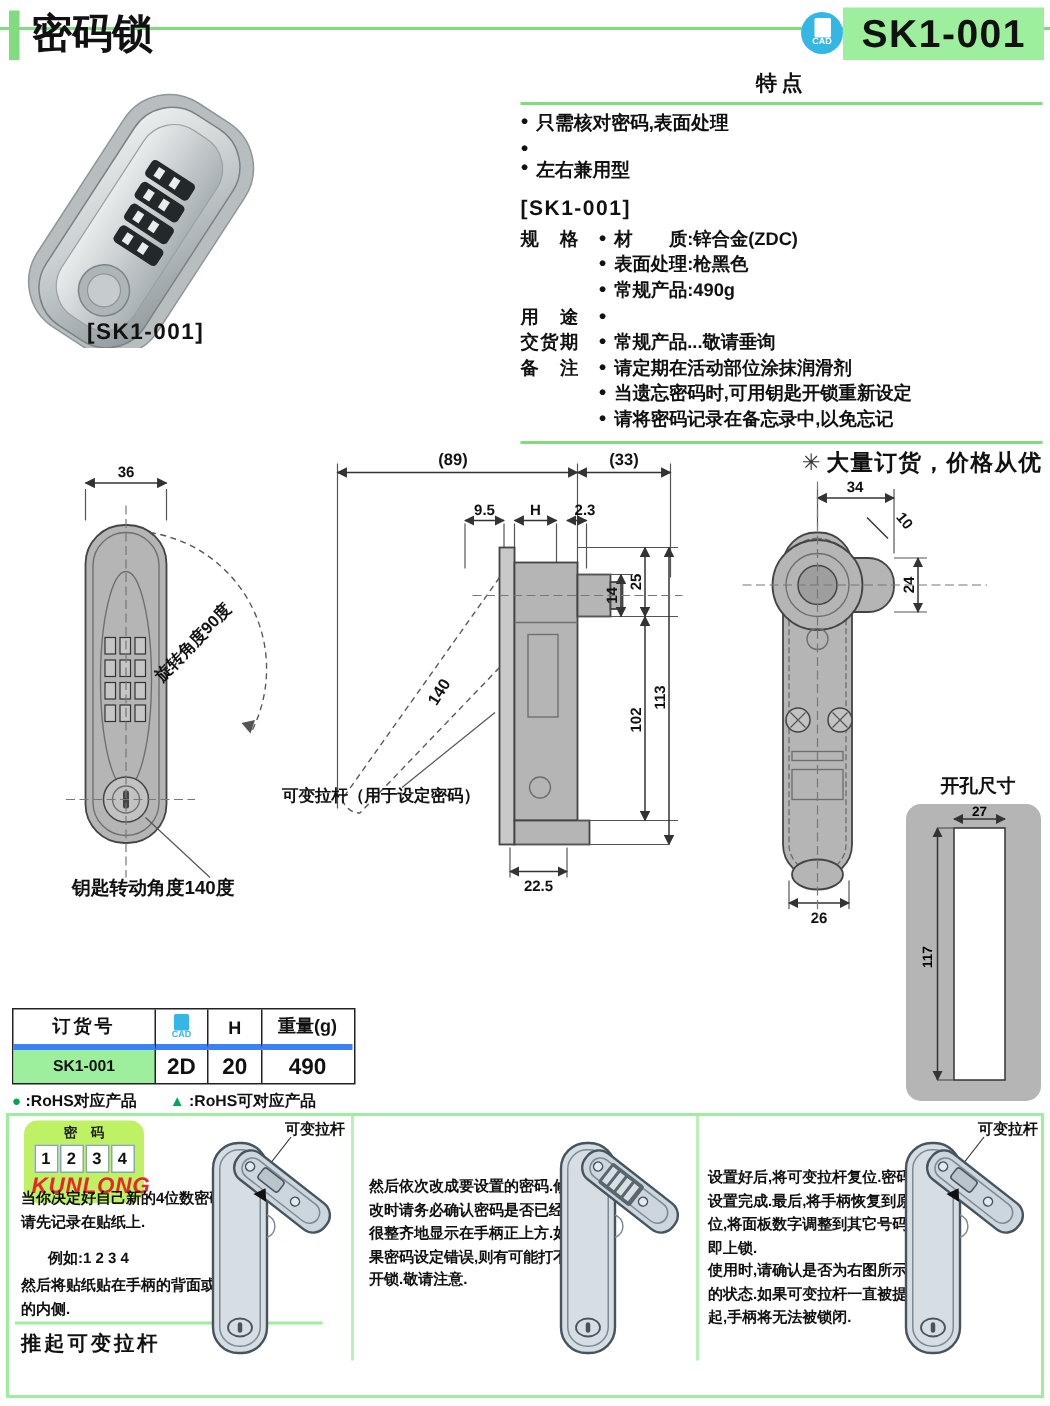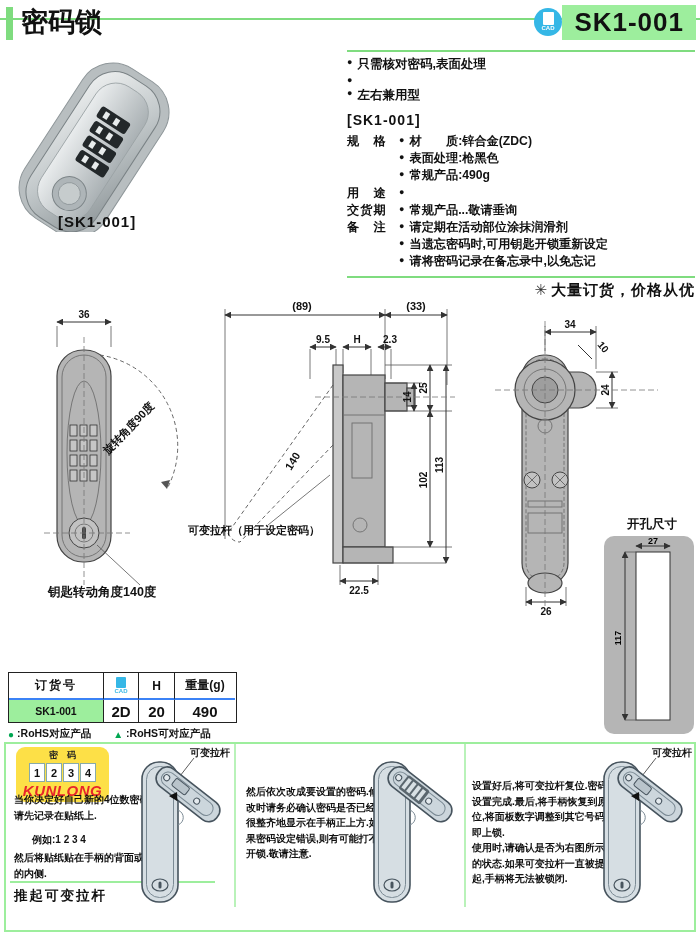--- a/index.html
+++ b/index.html
@@ -47,21 +47,21 @@
   .inl{fill:none;stroke:#6e6e6e;stroke-width:0.9}
 
   .cutout{position:absolute;left:600px;top:516px}
 
   
   .otable{position:absolute;left:8px;top:672px;border:1.5px solid #222;width:229px}
   .tr{display:flex}
   .tr.th{height:27px}
   .tr.td-row{height:22px}
   .td{border-right:1px solid #222;display:flex;align-items:center;justify-content:center;font-size:15px;font-weight:bold}
-  .tr.th .td{border-bottom:2px solid #3b82f6;font-size:12px}
+  .tr.th .td{border-bottom:4px solid #3b82f6;font-size:12px}
   .td:last-child{border-right:none}
   .c1{width:95px;letter-spacing:2px}
   .c2{width:35px;flex-direction:column;letter-spacing:0}
   .c3{width:36px}
   .c4{width:60px;letter-spacing:0}
   .partno{background:#9dee9d;font-size:10.5px;letter-spacing:0}
   .cadpage2{display:block;width:10px;height:11px;background:#35b7e6;border-radius:1px}
   .cadsm{font-size:6px;font-weight:bold;color:#35b7e6;line-height:1.1}
   .legend{position:absolute;left:8px;top:727px;display:flex;gap:22px;font-size:10.5px;font-weight:bold}
   .lg{display:flex;gap:3px;align-items:center}
@@ -69,21 +69,21 @@
 
   
   .setup{position:absolute;left:4px;top:742px;width:692px;height:190px;border:2px solid #9dee9d;background:#fff}
   .setup-bar{height:23px;background:#9dee9d;display:flex;align-items:center}
   .setup-bar span{padding-left:16px;font-size:13px;font-weight:bold;color:#1a1a1a;letter-spacing:2px}
   .cols{display:flex;height:163px}
   .col{position:relative;height:100%}
   .col1,.col2{width:230px;border-right:2px solid #b9f2b9}
   .col3{width:228px}
   .instr{font-size:10px;font-weight:bold;line-height:1.55}
-  .sticker{position:absolute;left:10px;top:3px;width:93px;background:#fde047;border-radius:9px;padding:2px 5px 3px}
+  .sticker{position:absolute;left:10px;top:3px;width:80px;background:#bef264;border-radius:9px;padding:2px 5px 3px}
   .strow1{display:flex;justify-content:space-around;font-size:9px;font-weight:bold;color:#222}
   .stcells{display:flex;gap:1px;justify-content:center;margin-top:1px}
   .stcell{width:16px;height:19px;background:#fff;border:1px solid #8aa;display:flex;align-items:center;justify-content:center;font-size:11px;font-weight:bold}
   .stbrand{text-align:center;font-size:15px;font-weight:bold;font-style:italic;color:#e8262a;letter-spacing:0.5px}
   .p1a{position:absolute;left:8px;top:48px;width:152px}
   .p1ex{position:absolute;left:26px;top:88px}
   .p1b{position:absolute;left:8px;top:106px;width:152px}
   .c1rule{position:absolute;left:4px;top:137px;width:205px;height:2px;background:#9dee9d}
   .c1foot{position:absolute;left:8px;top:143px;font-size:13.5px;font-weight:bold;letter-spacing:2px}
   .p2a{position:absolute;left:10px;top:40px;width:138px}
@@ -184,20 +184,21 @@
       </g>
     </g>
     <circle cx="42" cy="132" r="17" fill="#aeb5b8" stroke="#7d8588" stroke-width="1"></circle>
     <circle cx="42" cy="132" r="11" fill="#c6cccd" stroke="#8d9598" stroke-width="0.8"></circle>
   </g>
 </svg>
 <div class="caption">[SK1-001]</div>
 
 
 <div class="feat">
+  <div class="feat-title">特点</div>
   <div class="grule"></div>
   <ul class="featlist">
     <li>
         <span class="blt">●</span>
         <span>只需核对密码,表面处理</span>
       </li>
     <li>
         <span class="blt">●</span>
       </li>
     <li>

